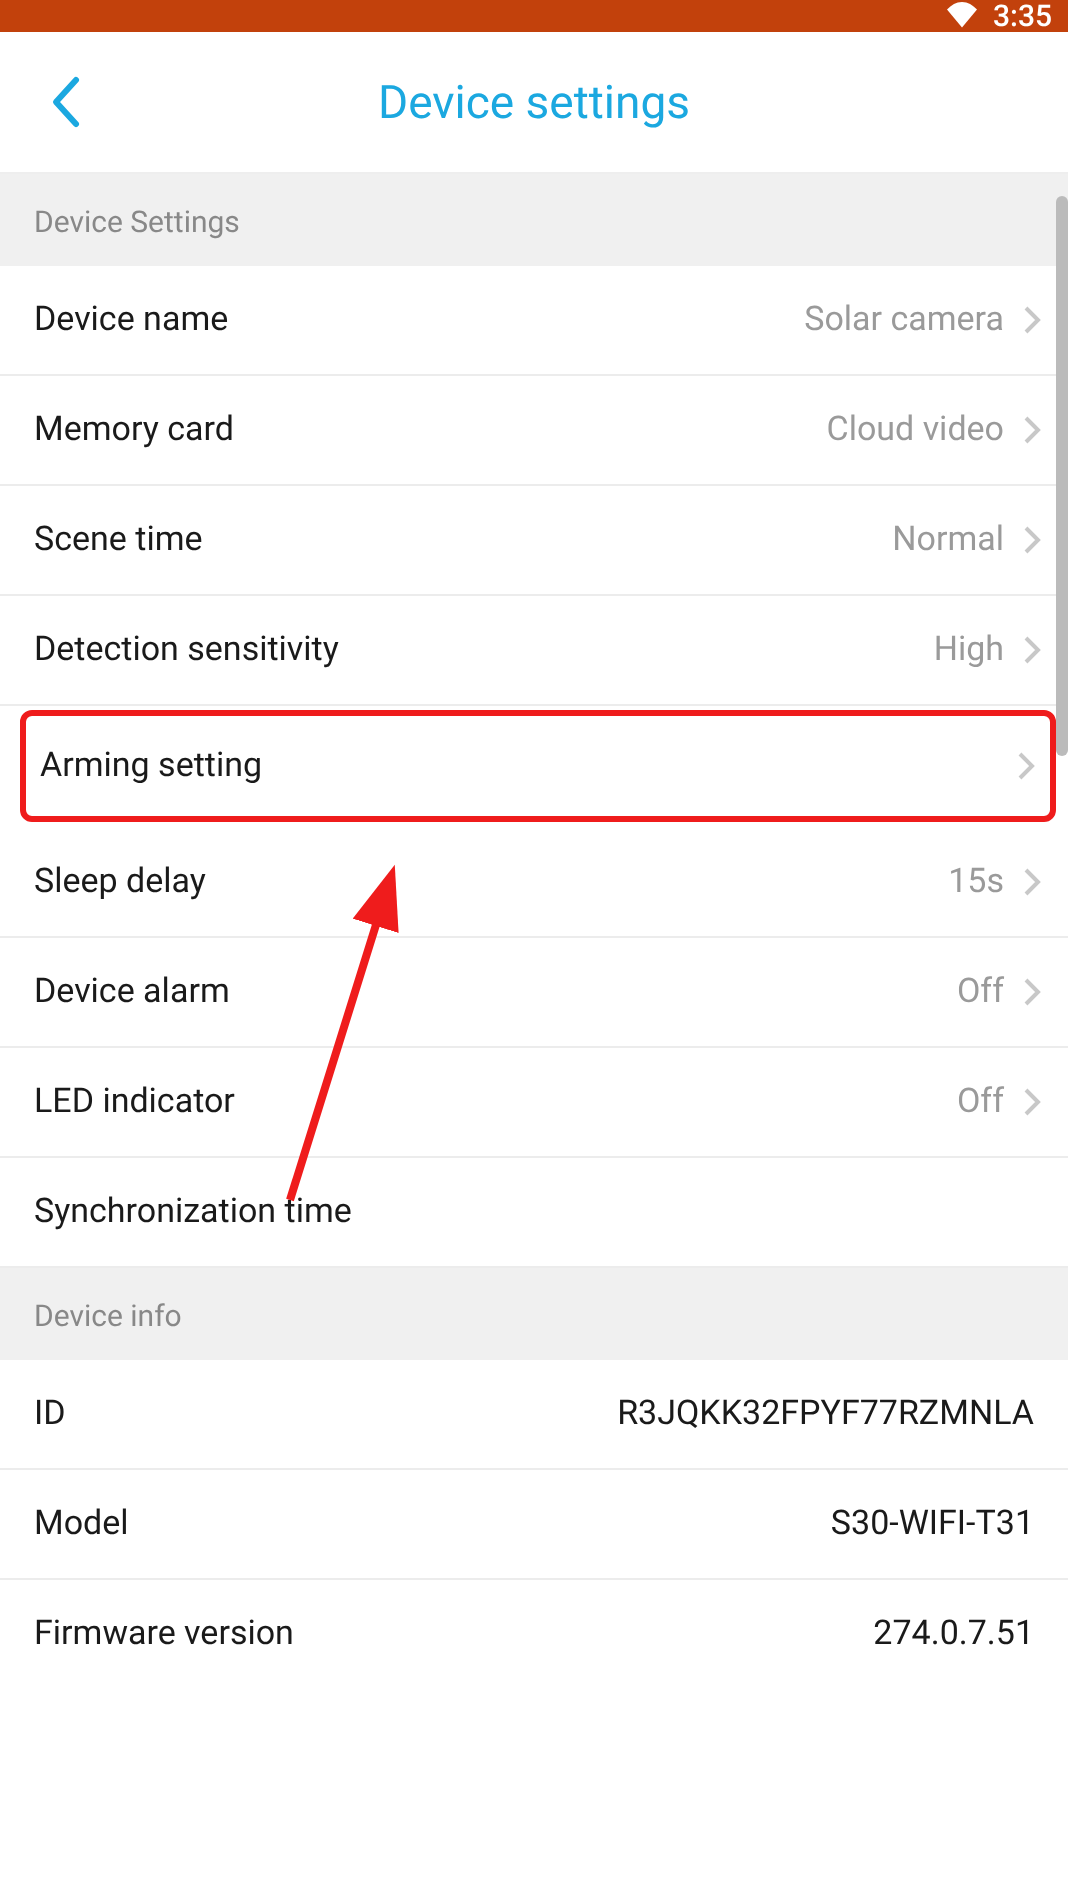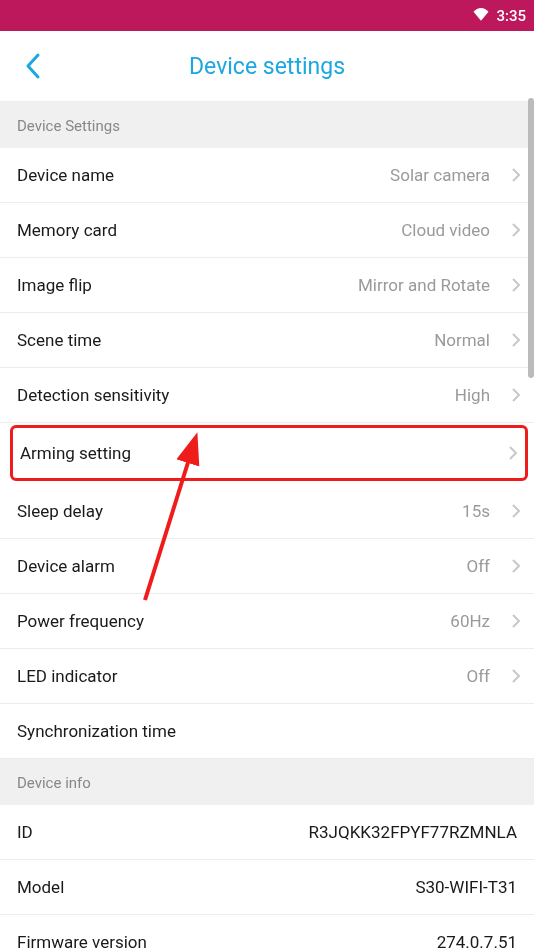--- a/index.html
+++ b/index.html
@@ -9,22 +9,22 @@
       font-family: -apple-system, BlinkMacSystemFont, "Segoe UI", Roboto, Helvetica, Arial, sans-serif;
     }
     body {
       width: 534px;
       height: 949px;
       background: #fff;
       position: relative;
       overflow: hidden;
     }
     .status-bar {
-      height: 31px;
-      background: #be185d;
+      height: 16px;
+      background: #c2410c;
       display: flex;
       justify-content: flex-end;
       align-items: center;
       padding-right: 8px;
       gap: 6px;
     }
     .wifi-icon {
       width: 18px;
       height: 14px;
     }
@@ -86,21 +86,21 @@
       background: #fff;
       min-height: 55px;
     }
     .row-label {
       color: #1a1a1a;
       font-size: 17px;
     }
     .row-right {
       display: flex;
       align-items: center;
-      gap: 16px;
+      gap: 4px;
     }
     .row-value {
       color: #9a9a9a;
       font-size: 17px;
     }
     .chevron {
       width: 20px;
       height: 20px;
       display: flex;
       align-items: center;
@@ -170,31 +170,20 @@
     <div class="row-right">
       <span class="row-value">Cloud video</span>
       <span class="chevron">
         <svg width="10" height="16" viewBox="0 0 10 16" fill="none" stroke="#c8c8c8" stroke-width="2">
             <polyline points="2,2 8,8 2,14"></polyline>
           </svg>
       </span>
     </div>
   </div>
 
-  <div class="row">
-    <span class="row-label">Image flip</span>
-    <div class="row-right">
-      <span class="row-value">Mirror and Rotate</span>
-      <span class="chevron">
-        <svg width="10" height="16" viewBox="0 0 10 16" fill="none" stroke="#c8c8c8" stroke-width="2">
-            <polyline points="2,2 8,8 2,14"></polyline>
-          </svg>
-      </span>
-    </div>
-  </div>
 
   <div class="row">
     <span class="row-label">Scene time</span>
     <div class="row-right">
       <span class="row-value">Normal</span>
       <span class="chevron">
         <svg width="10" height="16" viewBox="0 0 10 16" fill="none" stroke="#c8c8c8" stroke-width="2">
             <polyline points="2,2 8,8 2,14"></polyline>
           </svg>
       </span>
@@ -242,31 +231,20 @@
     <div class="row-right">
       <span class="row-value">Off</span>
       <span class="chevron">
         <svg width="10" height="16" viewBox="0 0 10 16" fill="none" stroke="#c8c8c8" stroke-width="2">
             <polyline points="2,2 8,8 2,14"></polyline>
           </svg>
       </span>
     </div>
   </div>
 
-  <div class="row">
-    <span class="row-label">Power frequency</span>
-    <div class="row-right">
-      <span class="row-value">60Hz</span>
-      <span class="chevron">
-        <svg width="10" height="16" viewBox="0 0 10 16" fill="none" stroke="#c8c8c8" stroke-width="2">
-            <polyline points="2,2 8,8 2,14"></polyline>
-          </svg>
-      </span>
-    </div>
-  </div>
 
   <div class="row">
     <span class="row-label">LED indicator</span>
     <div class="row-right">
       <span class="row-value">Off</span>
       <span class="chevron">
         <svg width="10" height="16" viewBox="0 0 10 16" fill="none" stroke="#c8c8c8" stroke-width="2">
             <polyline points="2,2 8,8 2,14"></polyline>
           </svg>
       </span>

